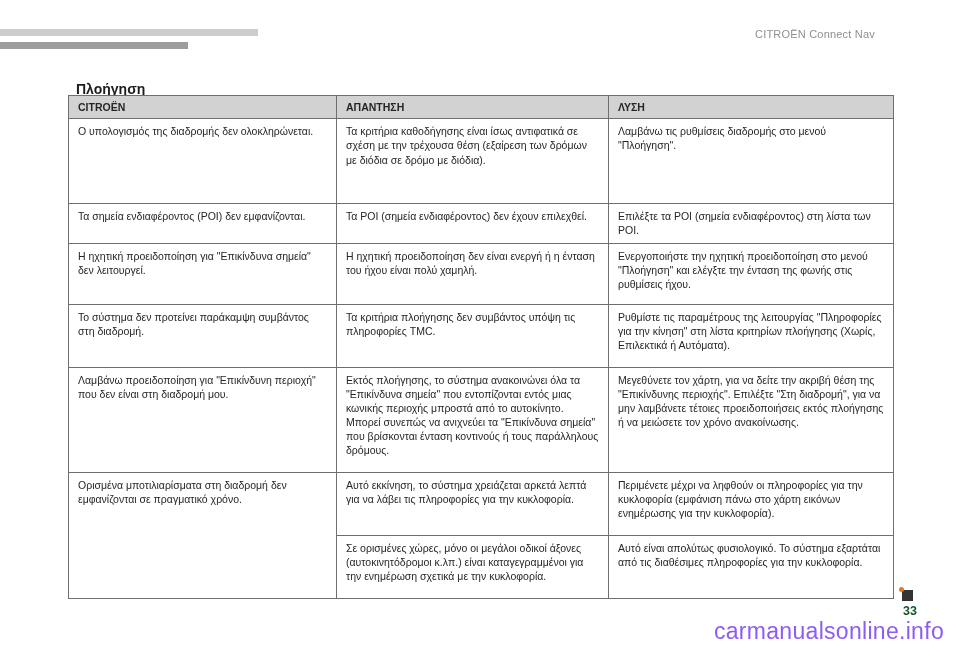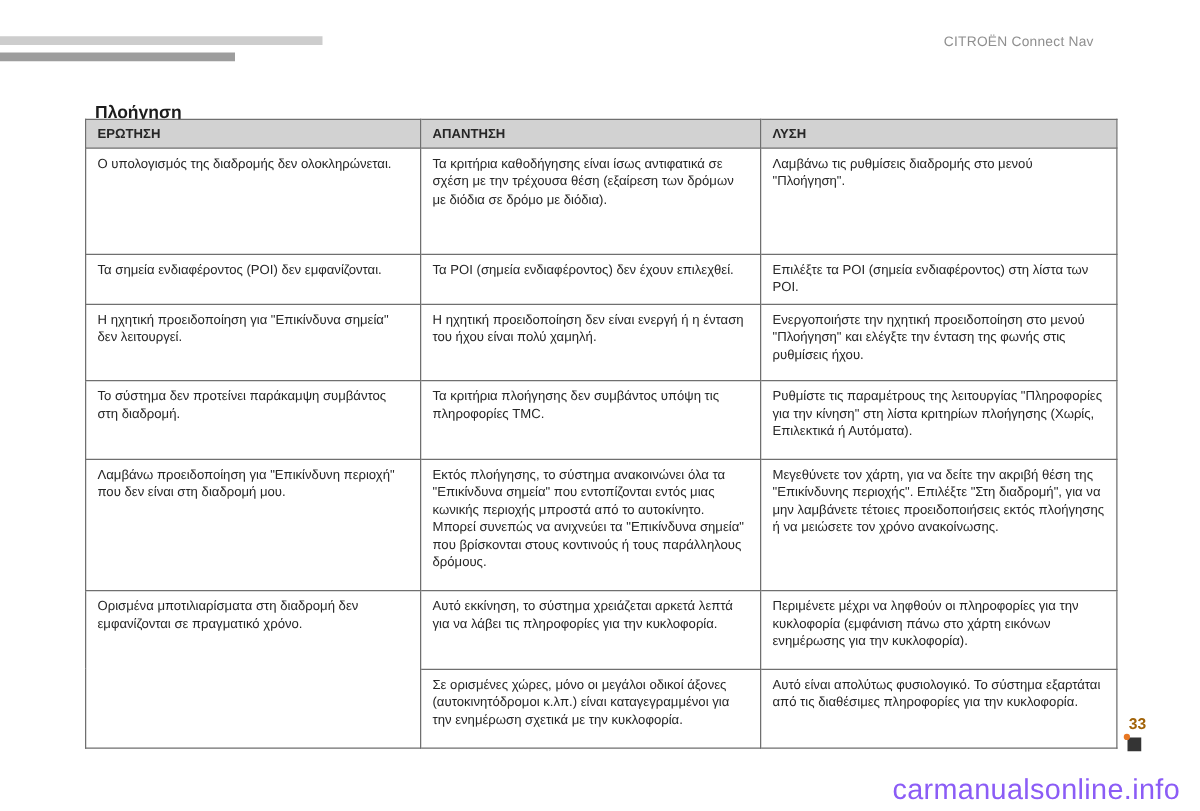--- a/index.html
+++ b/index.html
@@ -64,22 +64,22 @@
     position: absolute; right: 47px; top: 590px;
     width: 11px; height: 11px;
     background: #343434;
   }
   .footer-marker .dot {
     position: absolute; left: -3px; top: -3px;
     width: 5px; height: 5px; border-radius: 50%;
     background: #e87722;
   }
   .page-number {
-    position: absolute; right: 43px; top: 572px;
-    font-size: 12.5px; font-weight: bold; color: #a16207;
+    position: absolute; right: 43px; top: 604px;
+    font-size: 12.5px; font-weight: bold; color: #14532d;
   }
   .watermark {
     position: absolute; right: 16px; top: 618px;
     font-size: 23px; color: #8b5cf6; letter-spacing: 0.3px;
   }
 </style>
 </head>
 <body>
 
 <div>
@@ -92,21 +92,21 @@
   <h1 class="page-title">Πλοήγηση</h1>
 
   <table class="faq">
     <colgroup>
         <col class="c1">
         <col class="c2">
         <col class="c3">
       </colgroup>
     <thead>
       <tr>
-        <th>ΕΡΩΤΗΣΗ</th>
+        <th>CITROËN</th>
         <th>ΑΠΑΝΤΗΣΗ</th>
         <th>ΛΥΣΗ</th>
       </tr>
     </thead>
     <tbody>
       <tr class="r1">
         <td>Ο υπολογισμός της διαδρομής δεν ολοκληρώνεται.</td>
         <td>Τα κριτήρια καθοδήγησης είναι ίσως αντιφατικά σε σχέση με την τρέχουσα θέση (εξαίρεση των δρόμων με διόδια σε δρόμο με διόδια).</td>
         <td>Λαμβάνω τις ρυθμίσεις διαδρομής στο μενού "Πλοήγηση".</td>
       </tr>
@@ -120,21 +120,21 @@
         <td>Η ηχητική προειδοποίηση δεν είναι ενεργή ή η ένταση του ήχου είναι πολύ χαμηλή.</td>
         <td>Ενεργοποιήστε την ηχητική προειδοποίηση στο μενού "Πλοήγηση" και ελέγξτε την ένταση της φωνής στις ρυθμίσεις ήχου.</td>
       </tr>
       <tr class="r4">
         <td>Το σύστημα δεν προτείνει παράκαμψη συμβάντος στη διαδρομή.</td>
         <td>Τα κριτήρια πλοήγησης δεν συμβάντος υπόψη τις πληροφορίες TMC.</td>
         <td>Ρυθμίστε τις παραμέτρους της λειτουργίας "Πληροφορίες για την κίνηση" στη λίστα κριτηρίων πλοήγησης (Χωρίς, Επιλεκτικά ή Αυτόματα).</td>
       </tr>
       <tr class="r5">
         <td>Λαμβάνω προειδοποίηση για "Επικίνδυνη περιοχή" που δεν είναι στη διαδρομή μου.</td>
-        <td>Εκτός πλοήγησης, το σύστημα ανακοινώνει όλα τα "Επικίνδυνα σημεία" που εντοπίζονται εντός μιας κωνικής περιοχής μπροστά από το αυτοκίνητο. Μπορεί συνεπώς να ανιχνεύει τα "Επικίνδυνα σημεία" που βρίσκονται στους κοντινούς ή τους παράλληλους δρόμους.</td>
+        <td>Εκτός πλοήγησης, το σύστημα ανακοινώνει όλα τα "Επικίνδυνα σημεία" που εντοπίζονται εντός μιας κωνικής περιοχής μπροστά από το αυτοκίνητο. Μπορεί συνεπώς να ανιχνεύει τα "Επικίνδυνα σημεία" που βρίσκονται ένταση κοντινούς ή τους παράλληλους δρόμους.</td>
         <td>Μεγεθύνετε τον χάρτη, για να δείτε την ακριβή θέση της "Επικίνδυνης περιοχής". Επιλέξτε "Στη διαδρομή", για να μην λαμβάνετε τέτοιες προειδοποιήσεις εκτός πλοήγησης ή να μειώσετε τον χρόνο ανακοίνωσης.</td>
       </tr>
       <tr class="r6a">
         <td rowspan="2">Ορισμένα μποτιλιαρίσματα στη διαδρομή δεν εμφανίζονται σε πραγματικό χρόνο.</td>
         <td>Αυτό εκκίνηση, το σύστημα χρειάζεται αρκετά λεπτά για να λάβει τις πληροφορίες για την κυκλοφορία.</td>
         <td>Περιμένετε μέχρι να ληφθούν οι πληροφορίες για την κυκλοφορία (εμφάνιση πάνω στο χάρτη εικόνων ενημέρωσης για την κυκλοφορία).</td>
       </tr>
       <tr class="r6b">
         <td>Σε ορισμένες χώρες, μόνο οι μεγάλοι οδικοί άξονες (αυτοκινητόδρομοι κ.λπ.) είναι καταγεγραμμένοι για την ενημέρωση σχετικά με την κυκλοφορία.</td>
         <td>Αυτό είναι απολύτως φυσιολογικό. Το σύστημα εξαρτάται από τις διαθέσιμες πληροφορίες για την κυκλοφορία.</td>

